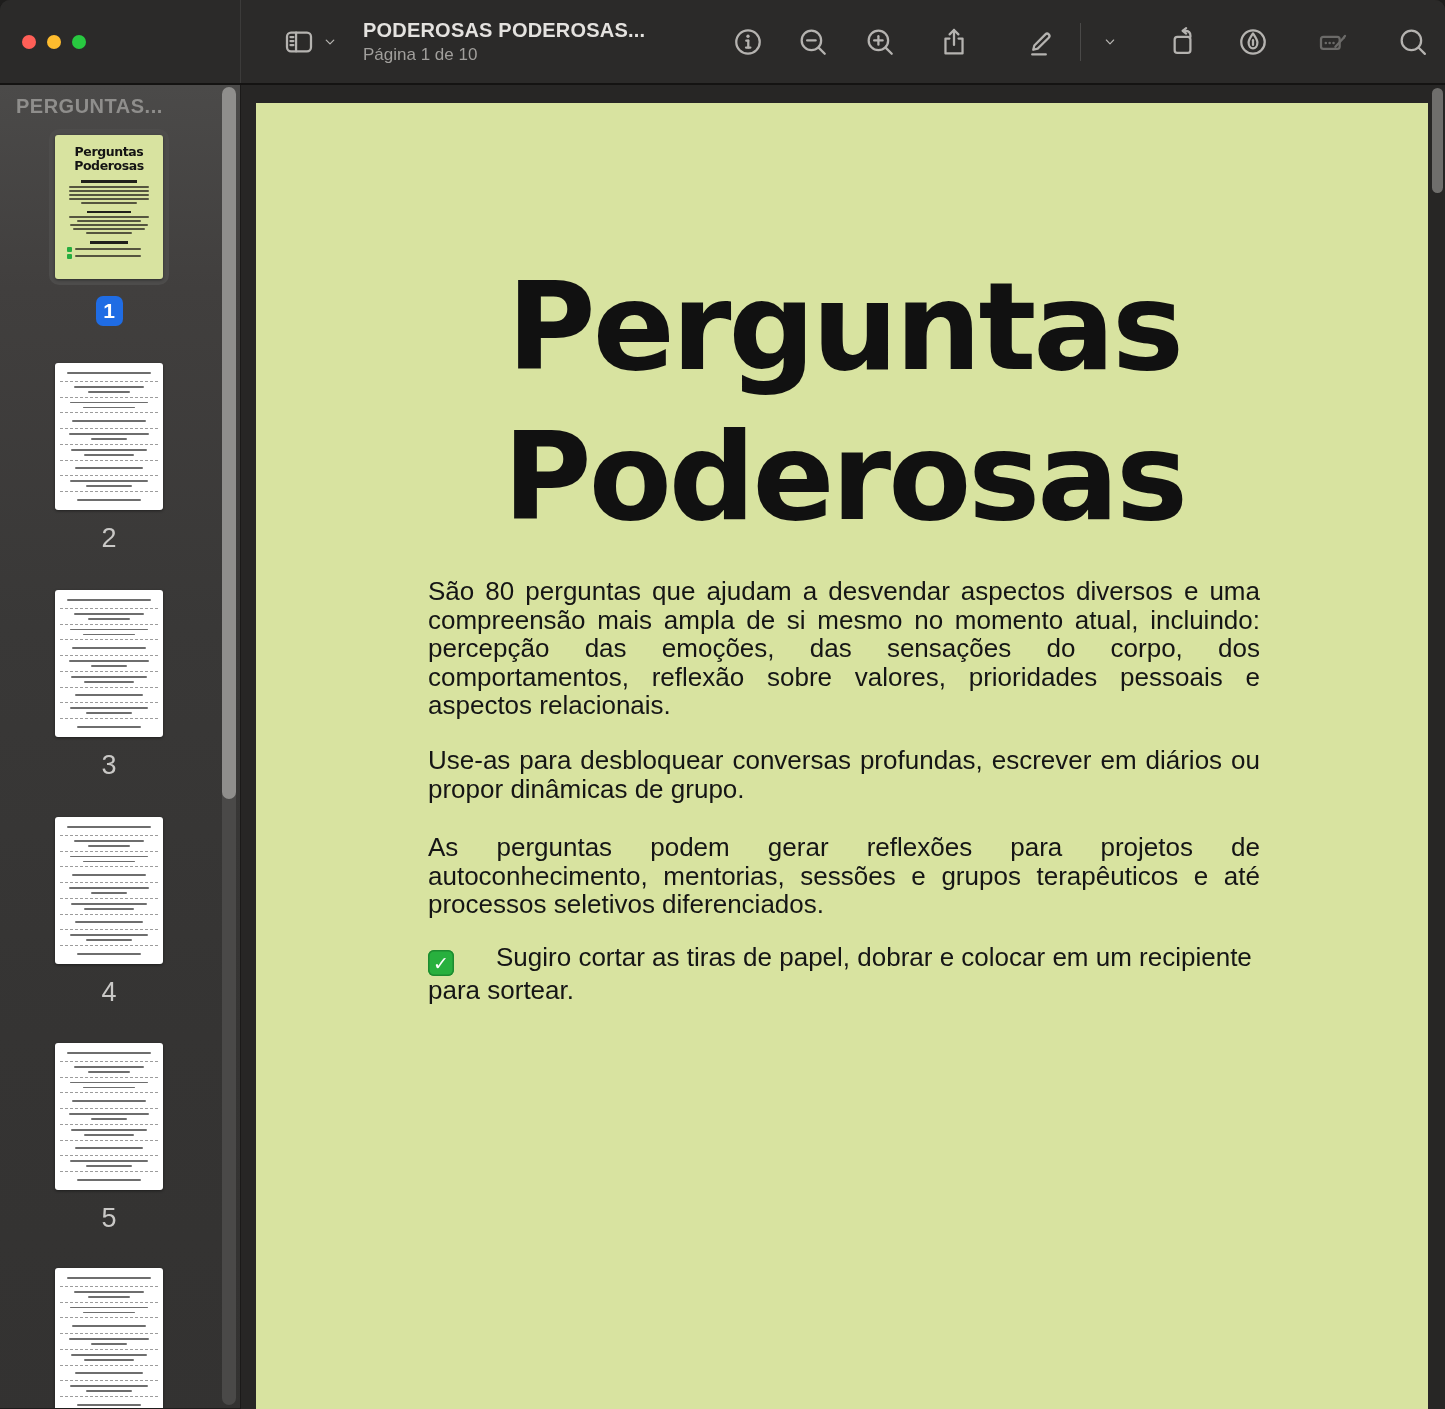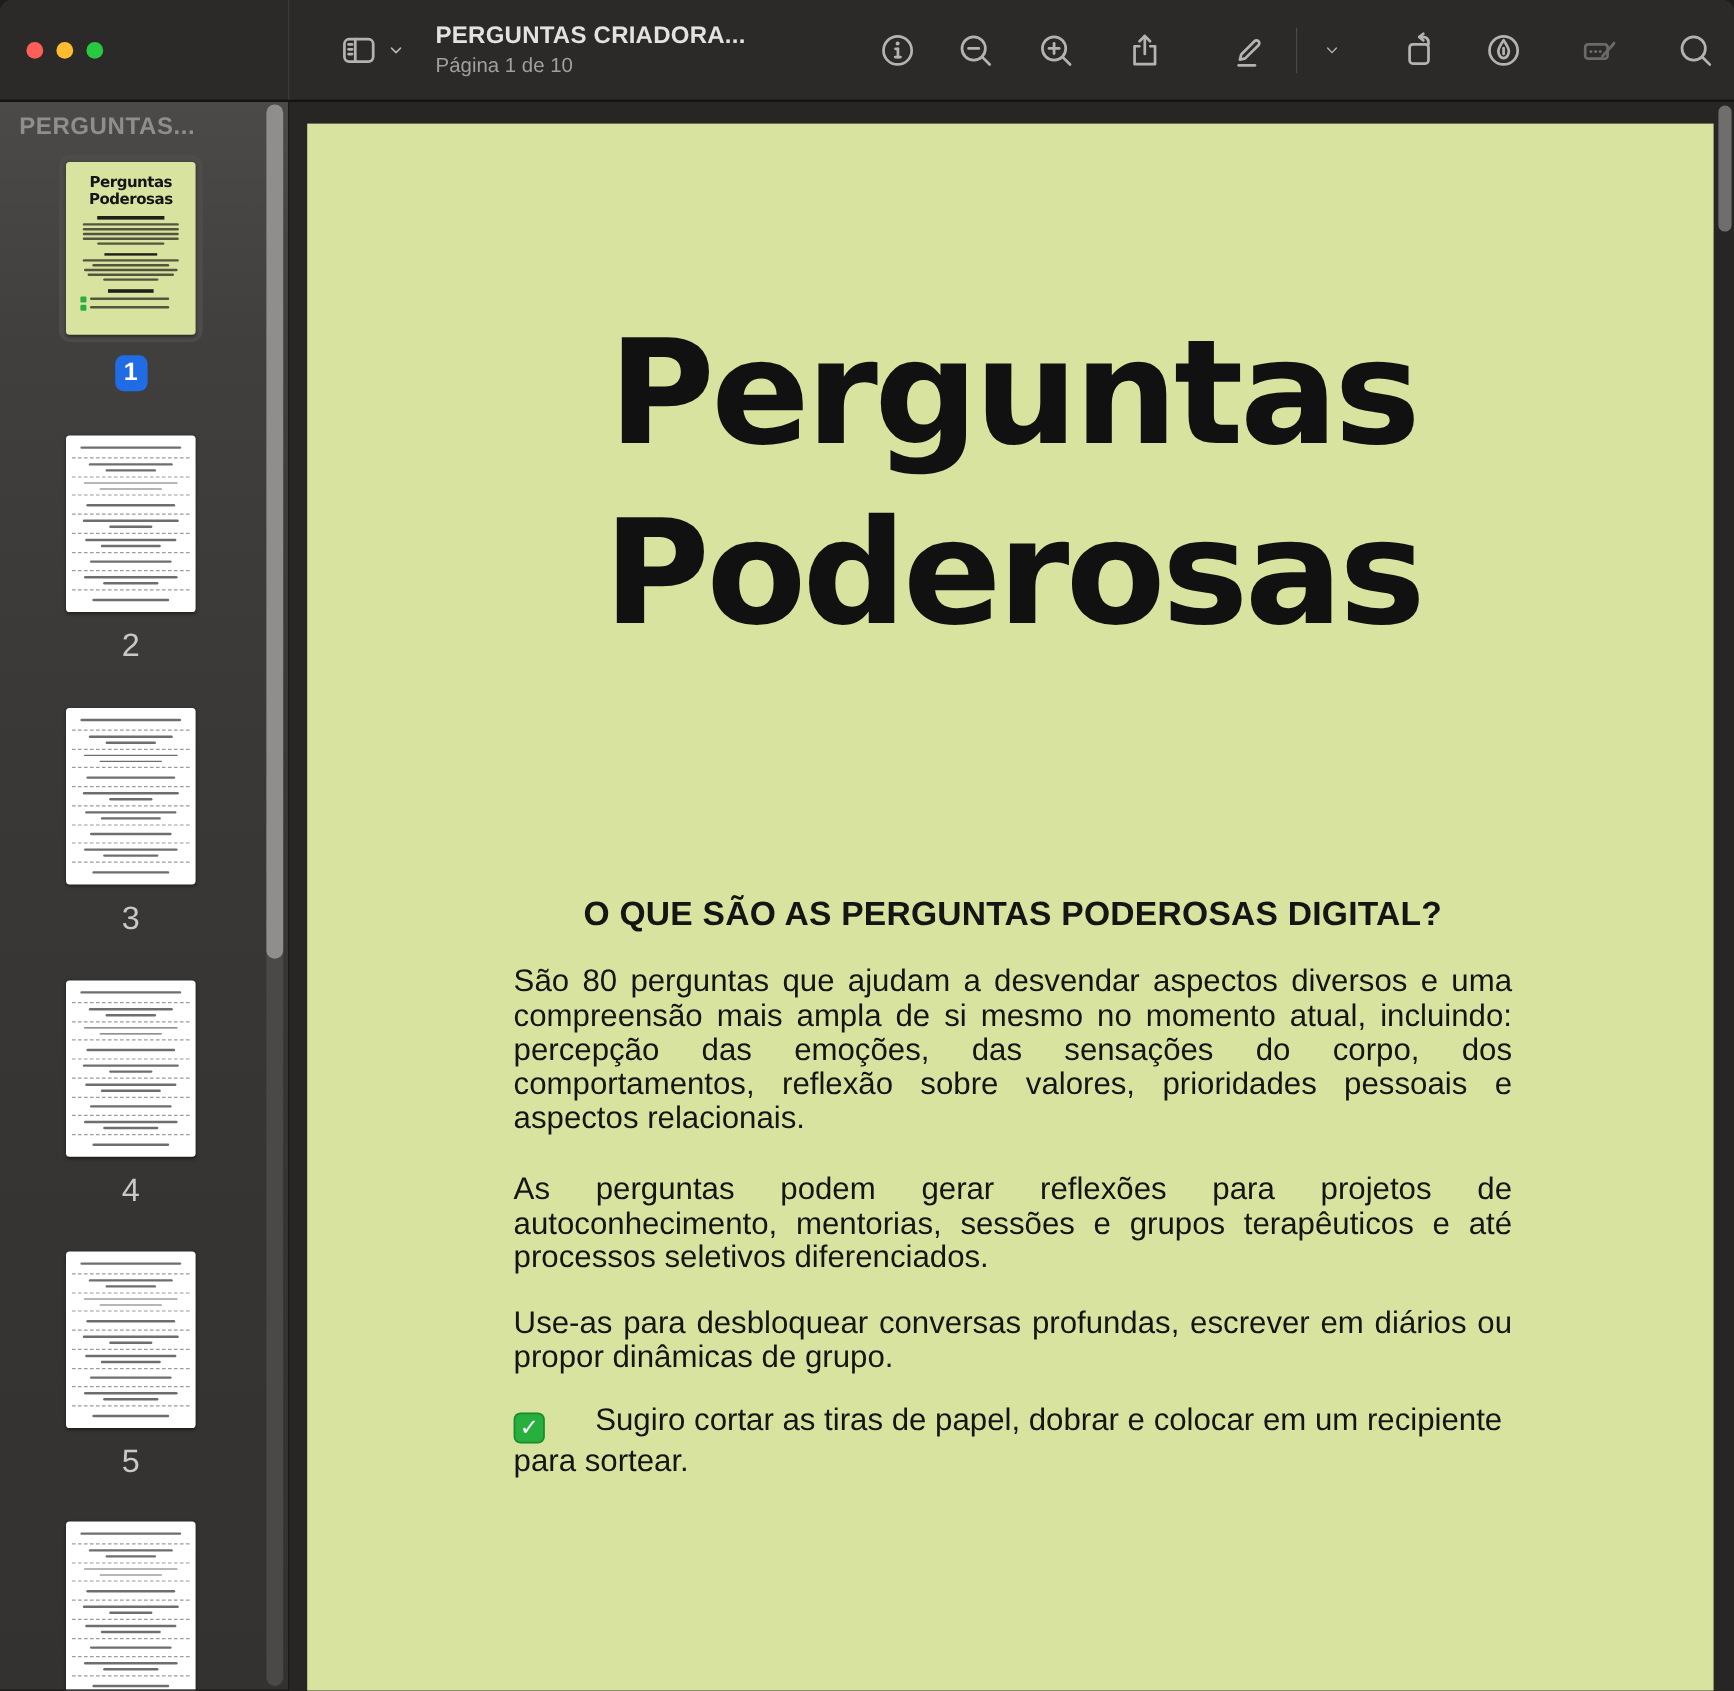--- a/index.html
+++ b/index.html
@@ -101,21 +101,21 @@
           <line x1="5.6" y1="11.3" x2="7.8" y2="11.3"></line>
           <line x1="5.6" y1="14.3" x2="7.8" y2="14.3"></line>
         </svg>
       </button>
       <button class="tb-btn chev-btn">
         <svg width="18" height="18" viewBox="0 0 24 24">
             <polyline points="7,9.5 12,14.5 17,9.5"></polyline>
           </svg>
       </button>
       <div class="title-group">
-        <div class="doc-title">PERGUNTAS CRIADORA...</div>
+        <div class="doc-title">PODEROSAS PODEROSAS...</div>
         <div class="doc-subtitle">Página 1 de 10</div>
       </div>
       <div class="tools">
           <button class="tb-btn mi-info">
             <svg width="32" height="32" viewBox="0 0 24 24">
               <circle cx="12" cy="12" r="8.8"></circle>
               <circle class="dotfill" cx="12" cy="7.7" r="1.25"></circle>
               <line x1="10.7" y1="11" x2="12.2" y2="11"></line>
               <line x1="12.2" y1="11" x2="12.2" y2="16.2"></line>
               <line x1="10.5" y1="16.2" x2="13.8" y2="16.2"></line>
@@ -421,24 +421,23 @@
       </div>
     </aside>
 
     <main class="viewer">
       <div class="page" style="background: rgb(216, 227, 160);">
         <div class="page-inner">
           <div class="doc-big-title">
             <div>Perguntas</div>
             <div>Poderosas</div>
           </div>
-          <div class="h-sec h1x">O QUE SÃO AS PERGUNTAS PODEROSAS DIGITAL?</div>
           <p class="bodyp p1x">São 80 perguntas que ajudam a desvendar aspectos diversos e uma compreensão mais ampla de si mesmo no momento atual, incluindo: percepção das emoções, das sensações do corpo, dos comportamentos, reflexão sobre valores, prioridades pessoais e aspectos relacionais.</p>
+          <p class="bodyp p2x">Use-as para desbloquear conversas profundas, escrever em diários ou propor dinâmicas de grupo.</p>
           <p class="bodyp p3x">As perguntas podem gerar reflexões para projetos de autoconhecimento, mentorias, sessões e grupos terapêuticos e até processos seletivos diferenciados.</p>
-          <p class="bodyp p2x">Use-as para desbloquear conversas profundas, escrever em diários ou propor dinâmicas de grupo.</p>
           <p class="check-item"><span class="checkbox">
                 <span>✓</span>
               </span><span class="tab-space"></span><span>Sugiro cortar as tiras de papel, dobrar e colocar em um recipiente para sortear.</span></p>
         </div>
       </div>
       <div class="main-scroll-thumb"></div>
     </main>
 
   </div>
 </div>

